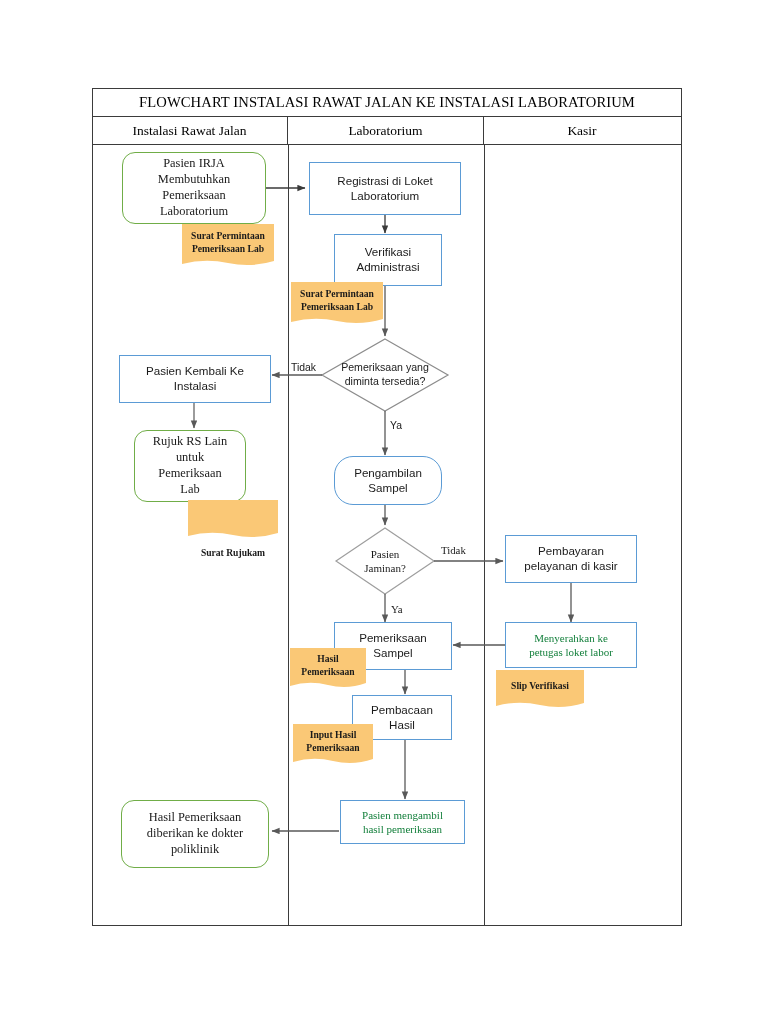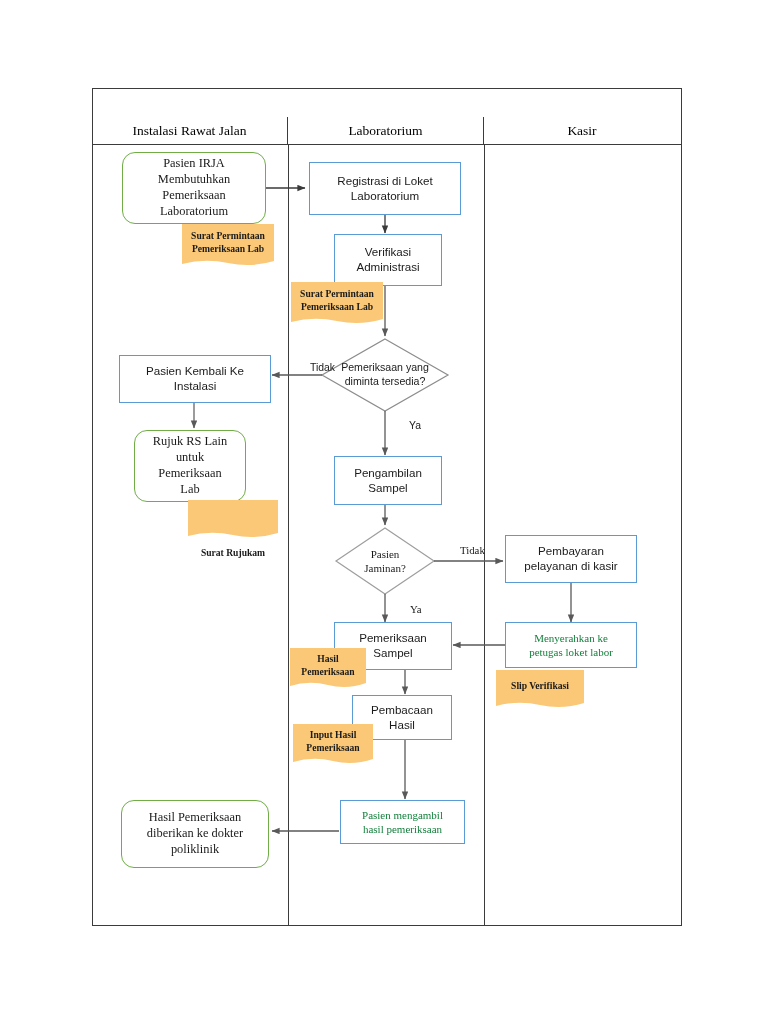--- a/index.html
+++ b/index.html
@@ -152,21 +152,20 @@
 
   
   .edge-cap {
     position: absolute;
     font-family: "Liberation Sans", sans-serif;
     font-size: 10.4px;
     color: #1a1a1a;
     background: transparent;
     z-index: 4;
     white-space: nowrap;
-    margin-left: 19px;
   }
   .edge-cap.serif {
     font-family: "Liberation Serif", serif;
     font-size: 10.8px;
   }
 
   
   .note {
     position: absolute;
     z-index: 5;
@@ -192,20 +191,23 @@
 </style>
 </head>
 <body>
 
 <div id="page">
 
   <div class="table-frame"></div>
   <div class="lane-sep s1"></div>
   <div class="lane-sep s2"></div>
 
+  <div class="title-row">
+    <span class="title-text">FLOWCHART INSTALASI RAWAT JALAN KE INSTALASI LABORATORIUM</span>
+  </div>
 
   <div class="lane-head-row">
     <div class="lane-head c1">
       <span>Instalasi Rawat Jalan</span>
     </div>
     <div class="lane-head c2">
       <span>Laboratorium</span>
     </div>
     <div class="lane-head c3">
       <span>Kasir</span>
@@ -282,21 +284,21 @@
 Instalasi</span>
   </div>
 
   <div class="node term" style="left:134px; top:430px; width:112px; height:72px;">
     <span class="lbl">Rujuk RS Lain
 untuk
 Pemeriksaan
 Lab</span>
   </div>
 
-  <div class="node proc" style="left:334px; top:456px; width:108px; height:49px;">
+  <div class="node proc" style="left:334px; top:456px; width:108px; height:49px;border-radius:19px;">
     <span class="lbl">Pengambilan
 Sampel</span>
   </div>
 
   <div class="dec-label serif" style="left:348px; top:545px; width:74px; height:32px;">
     <span>Pasien
 Jaminan?</span>
   </div>
 
   <div class="node proc" style="left:505px; top:535px; width:132px; height:48px;">

